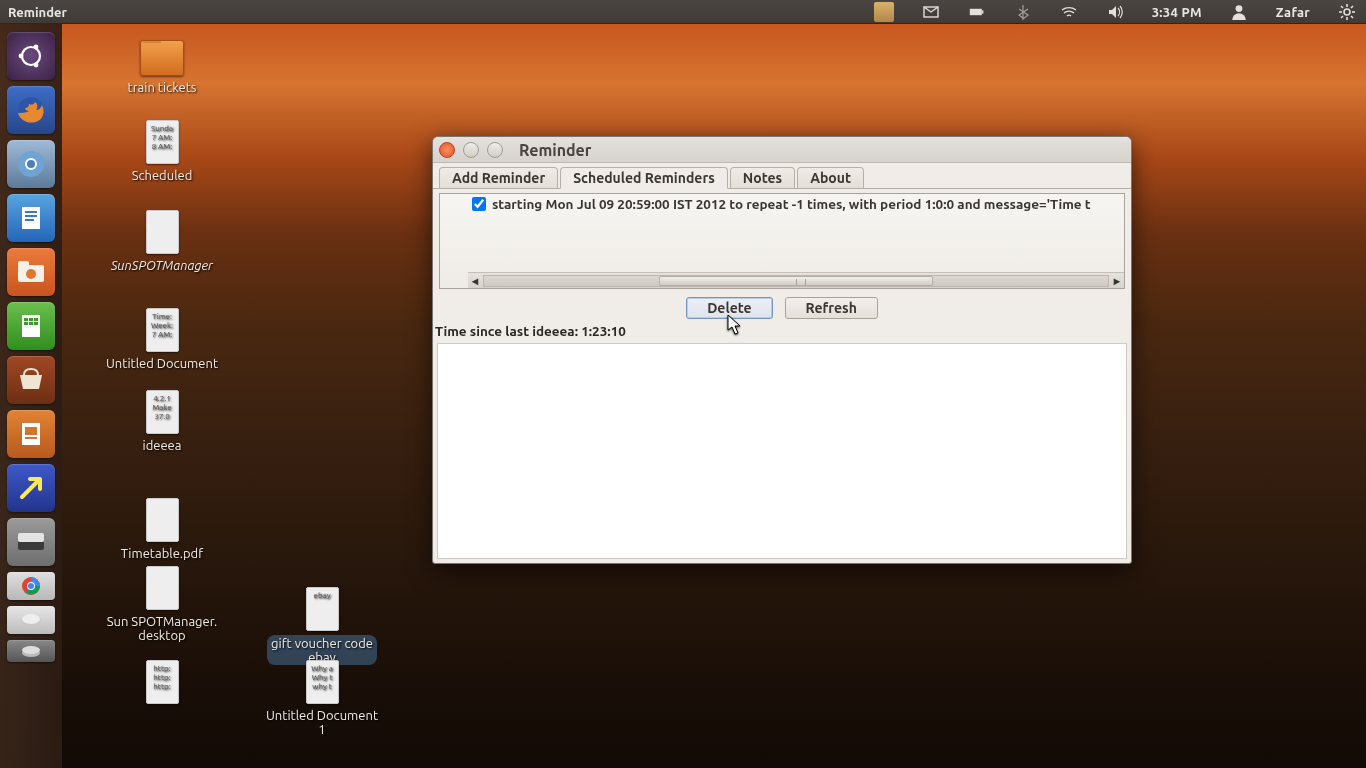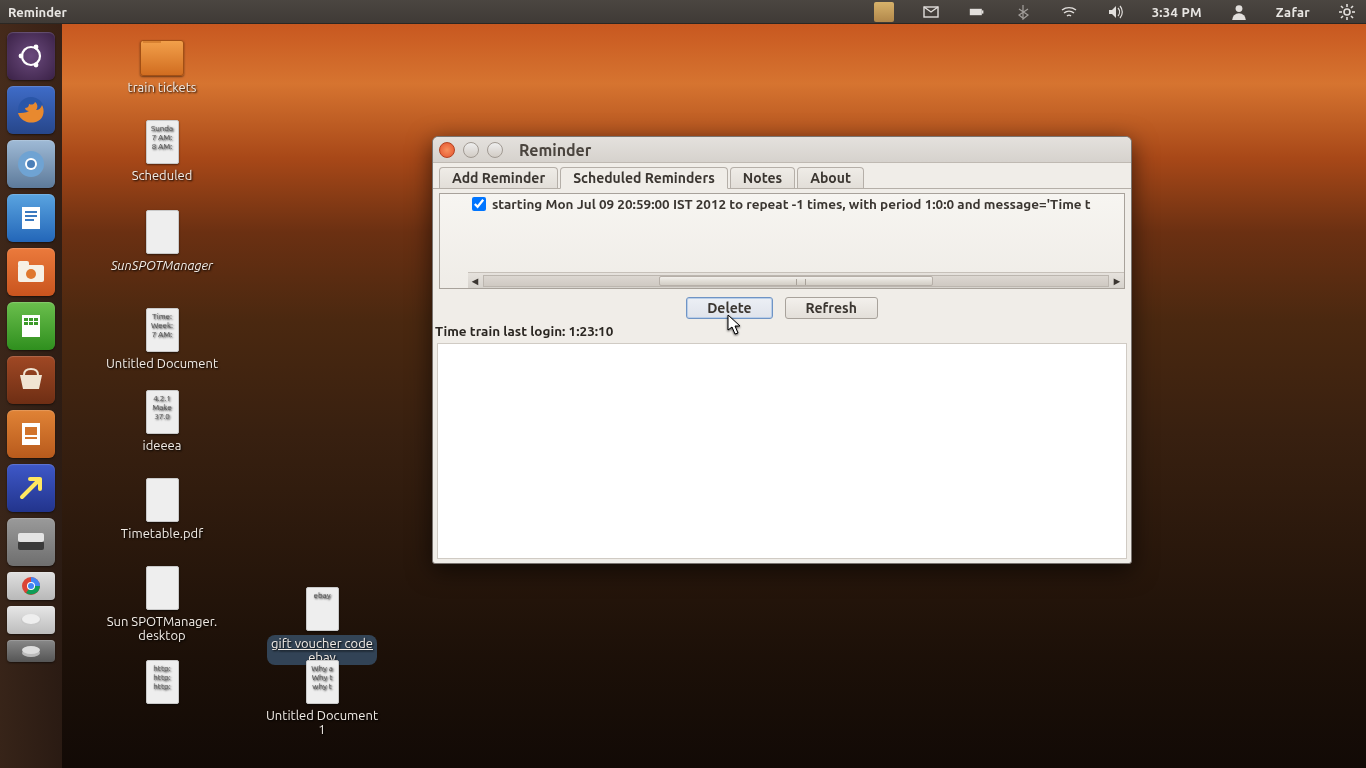--- a/index.html
+++ b/index.html
@@ -53,21 +53,21 @@
 .tile-chrome { background: linear-gradient(#e0e0e0,#b8b8b8); }
 .tile-hp     { background: linear-gradient(#e6e6e6,#bcbcbc); }
 .tile-mini   { background: linear-gradient(#888,#555); }
 
 
 .dicons { position:absolute; top:24px; left:62px; }
 .dicon { position:absolute; width:140px; text-align:center; color:#f2ece6; font-size:13px; text-shadow:1px 1px 2px #000; }
 .dicon .thumb { width:33px; height:44px; margin:0 auto 4px; background:#eee; border:1px solid #c9c9c9; border-radius:2px; box-shadow:0 1px 2px rgba(0,0,0,.5); font-size:8px; padding:3px; color:#555; overflow:hidden; }
 .dicon.folder .thumb { background: linear-gradient(#f2a04a,#d16d20); border:1px solid #a24f14; width:44px; height:36px; border-radius:3px; position:relative; }
 .dicon.folder .thumb::before { content:""; position:absolute; top:-6px; left:2px; width:18px; height:8px; background:#d88232; border-radius:2px 2px 0 0; }
-.dicon.selected .label { background: rgba(60,90,120,.7); border-radius:8px; padding:1px 4px; display:inline-block;text-decoration:underline; }
+.dicon.selected .label { background: rgba(60,90,120,.7); border-radius:8px; padding:1px 4px; display:inline-block; }
 
 
 .win {
   position: absolute; left: 432px; top: 136px; width: 700px; height: 428px;
   background: #f0ede8;
   border: 1px solid #7a7470; border-radius: 6px 6px 3px 3px;
   box-shadow: 0 6px 24px rgba(0,0,0,.6);
   display:flex; flex-direction:column;
 }
 .titlebar { height:26px; display:flex; align-items:center; gap:8px; padding:0 6px; background:linear-gradient(#e4e1dd,#d6d2cd); border-bottom:1px solid #bfb9b2; border-radius:6px 6px 0 0;}
@@ -278,21 +278,21 @@
 Week:
 7 AM:</div>
       <div class="label" style="white-space: pre-line;">Untitled Document</div>
     </div>
     <div class="dicon" style="left: 30px; top: 366px;">
       <div class="thumb">4.2.1
 Make
 37.0</div>
       <div class="label" style="white-space: pre-line;">ideeea</div>
     </div>
-    <div class="dicon" style="left: 30px; top: 454px;">
+    <div class="dicon" style="left: 30px; top: 474px;">
       <div class="thumb"></div>
       <div class="label" style="white-space: pre-line;">Timetable.pdf</div>
     </div>
     <div class="dicon" style="left: 30px; top: 542px; text-align: center;">
       <div class="thumb"></div>
       <div class="label" style="white-space: pre-line;">Sun SPOTManager.
 desktop</div>
     </div>
     <div class="dicon" style="left: 30px; top: 636px;">
       <div class="thumb">http:
@@ -333,21 +333,21 @@
       <div class="track">
           <div class="thumb"></div>
         </div>
       <span class="arrow">►</span>
     </div>
   </div>
   <div class="btnrow">
     <button class="jbtn focus">Delete</button>
     <button class="jbtn">Refresh</button>
   </div>
-  <div class="status">Time train last login: 1:23:10</div>
+  <div class="status">Time since last ideeea: 1:23:10</div>
   <div class="contentarea"></div>
 </div>
 
 <div class="cursor">
 <svg viewBox="0 0 16 22">
       <path d="M1 1l0 15 4-3 3 7 3-1-3-7 5 0z" fill="#fff" stroke="#000" stroke-width="1"></path>
     </svg>
 </div>
 
 </body></html>

